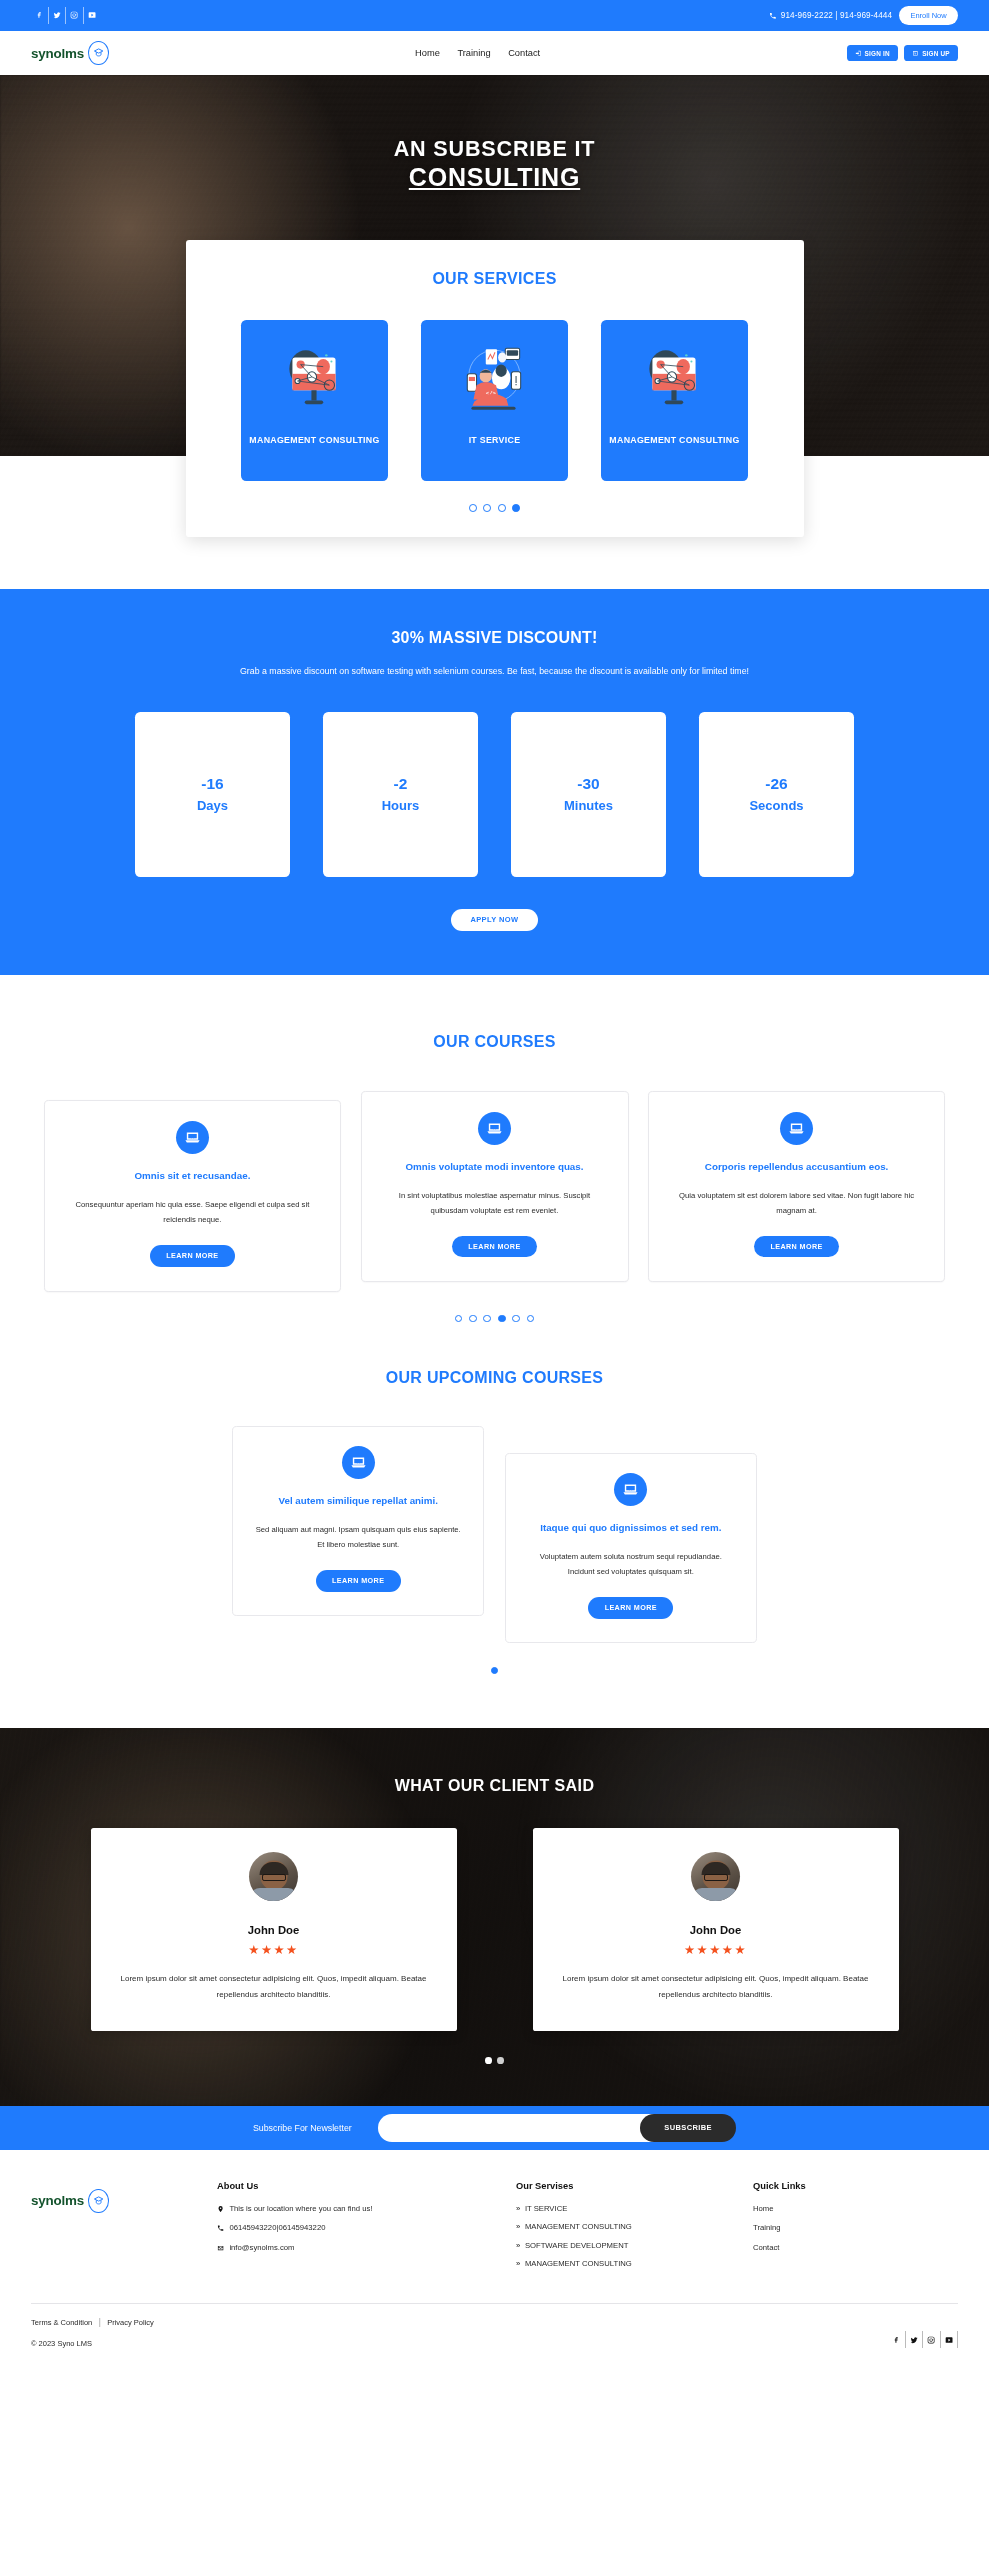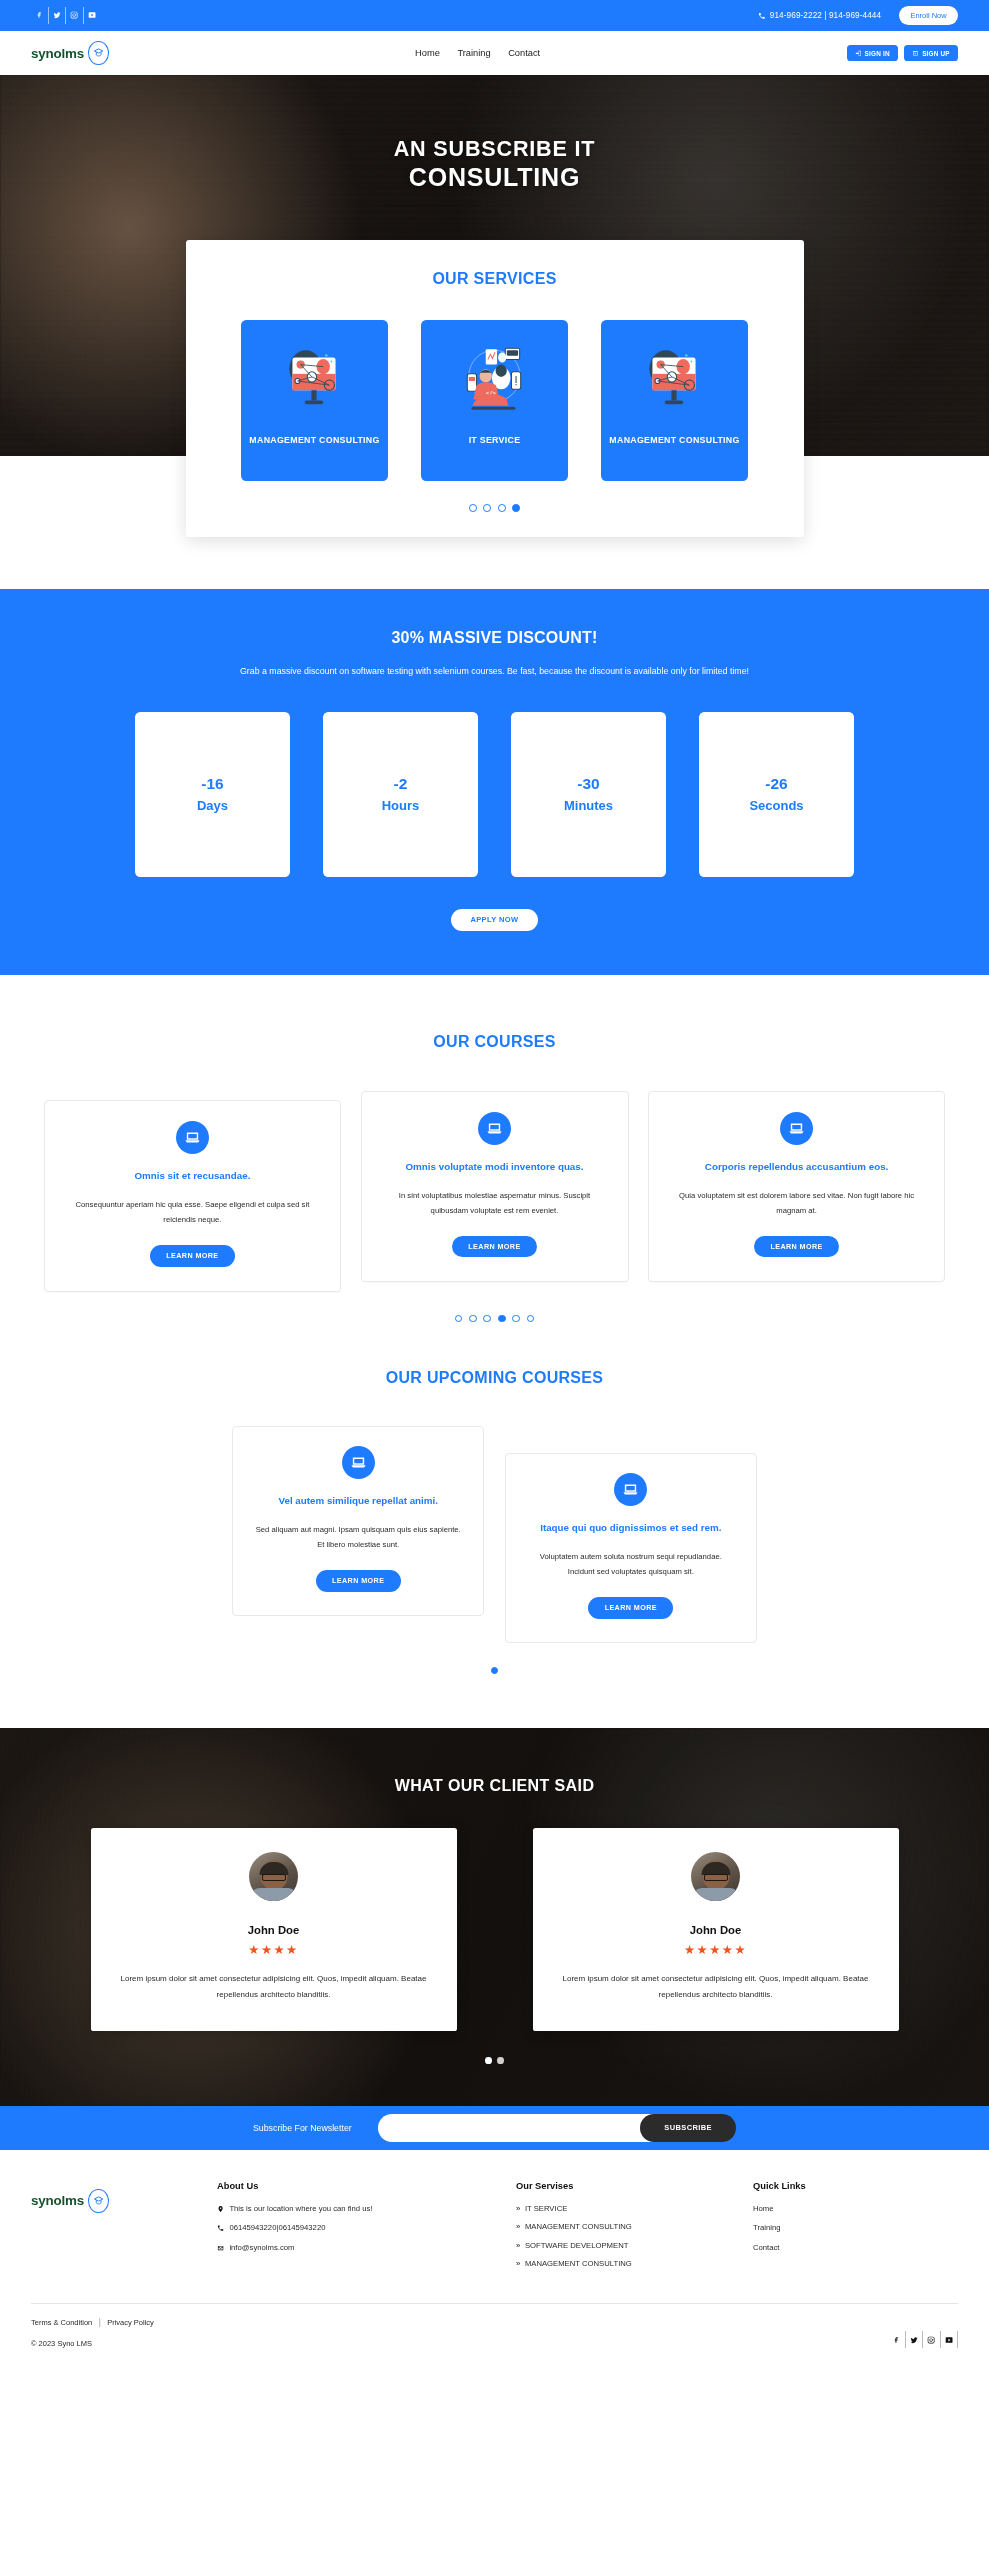--- a/index.html
+++ b/index.html
@@ -17,21 +17,21 @@
     justify-content:space-between;padding:0 31px;color:#fff;
   }
   .social-group{display:flex;align-items:center;gap:0;}
   .social-ico{
     width:17.5px;height:17.5px;display:flex;align-items:center;justify-content:center;
     color:#fff;font-size:8.8px;font-weight:700;border-right:0.5px solid rgba(255,255,255,.55);
     line-height:1;
   }
   .social-ico:last-child{border-right:none;}
   .social-ico svg{width:8.2px;height:8.2px;fill:#fff;}
-  .topbar-right{display:flex;align-items:center;gap:18px;}
+  .topbar-right{display:flex;align-items:center;gap:7px;}
   .phones{display:flex;align-items:center;gap:4.6px;font-size:8.2px;letter-spacing:0.1px;}
   .phones svg{width:7.7px;height:7.7px;fill:#fff;}
   .enroll-btn{
     background:#fff;color:#1f7bfd;border:none;border-radius:11.3px;
     padding:4.6px 11.3px;font-size:7.5px;font-family:"Liberation Sans",sans-serif;
     cursor:pointer;
   }
   
   .nav{
     height:44px;background:#fff;display:flex;align-items:center;
@@ -69,21 +69,21 @@
       radial-gradient(circle at 13% 40%,rgba(175,140,110,.5),transparent 26%),
       radial-gradient(circle at 72% 28%,rgba(200,200,195,.17),transparent 34%),
       repeating-linear-gradient(0deg,rgba(255,255,255,.035) 0 1px,transparent 1px 3.6px);
     filter:blur(1px);
   }
   .hero-title{
     position:absolute;left:0;right:0;top:61px;text-align:center;color:#fff;
     letter-spacing:0.8px;line-height:1.22;text-shadow:0 1px 5.2px rgba(0,0,0,.5);
   }
   .hero-l1{font-size:21.6px;font-weight:700;display:block;}
-  .hero-l2{font-size:25px;font-weight:700;display:block;}
+  .hero-l2{font-size:25px;font-weight:700;display:block;text-decoration:underline;}
   
   .services-wrap{position:relative;margin-top:-216px;display:flex;justify-content:center;z-index:5;}
   .services-card{
     width:618px;background:#fff;border-radius:3.1px;padding:30px 36px 25px;
     box-shadow:0 3.1px 17.5px rgba(0,0,0,.13);
   }
   .sec-title{
     text-align:center;color:#1f7bfd;font-size:16px;font-weight:700;letter-spacing:0.3px;
   }
   .svc-row{display:flex;justify-content:center;gap:33px;margin-top:32px;}

